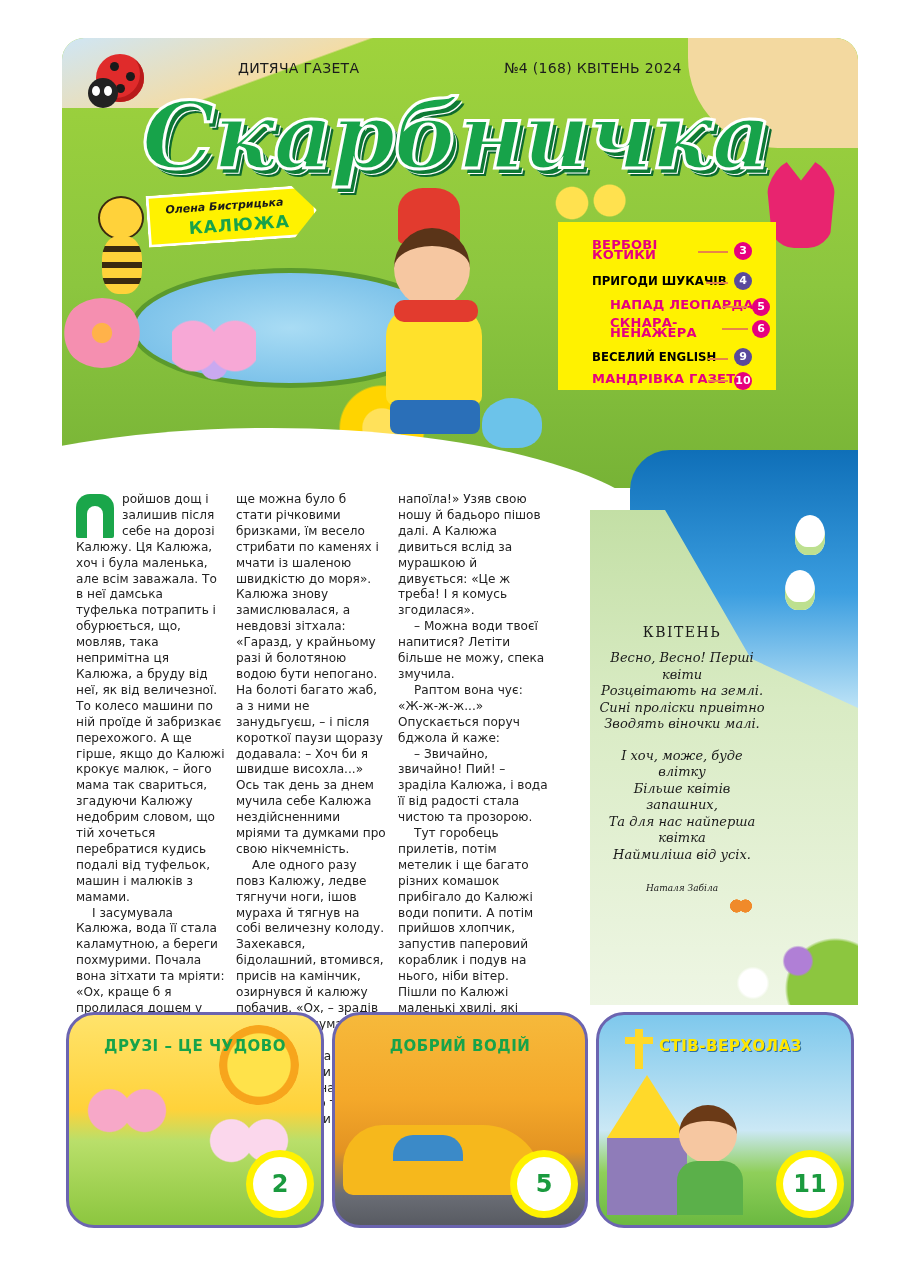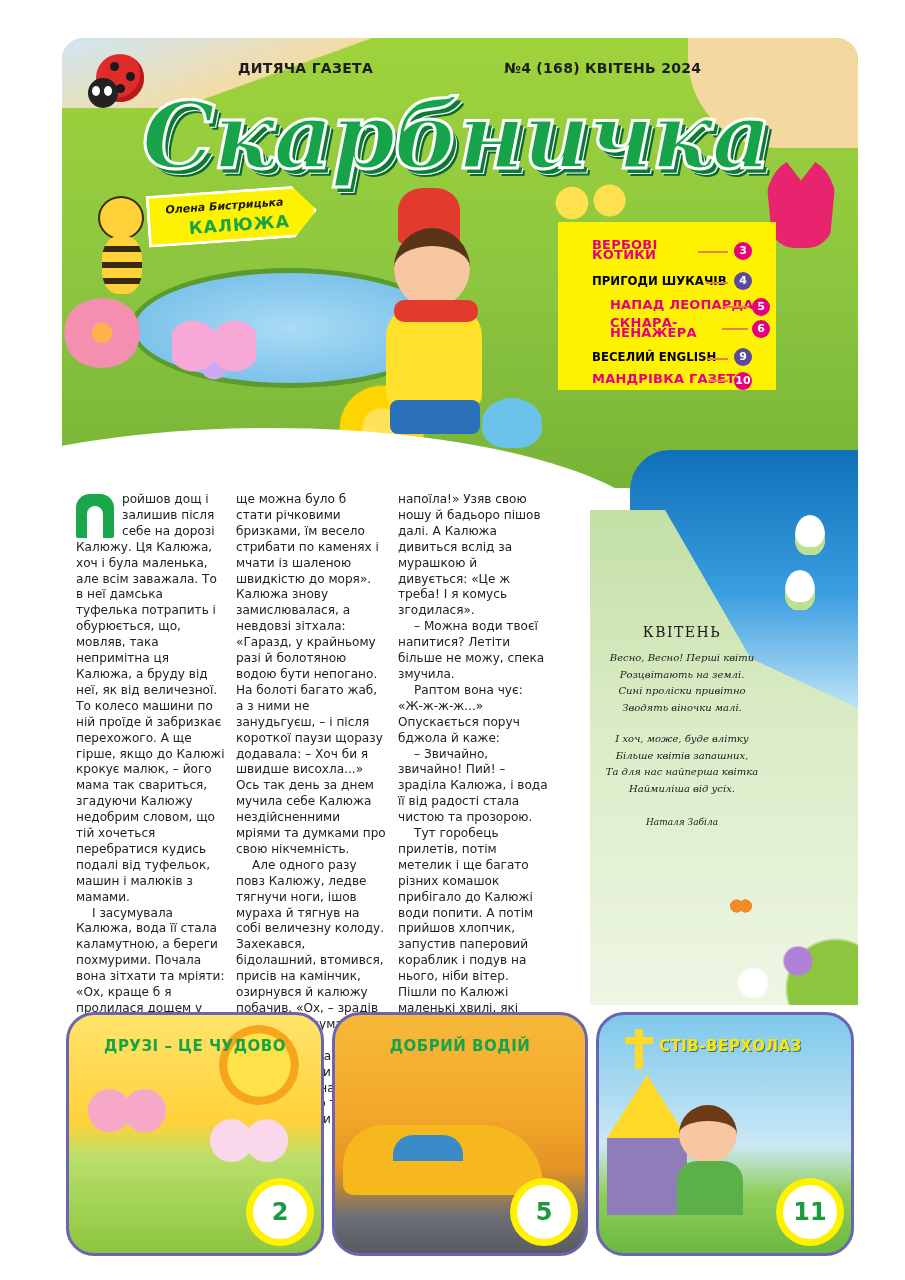--- a/index.html
+++ b/index.html
@@ -22,21 +22,21 @@
   .hero .bottom-curve { position: absolute; left: 0; bottom: -60px; width: 796px; height: 120px;
     background: #ffffff; border-radius: 50% 50% 0 0 / 100% 100% 0 0; transform: translateX(-190px) scaleX(1.0); }
 
   .ladybug { position: absolute; left: 26px; top: 14px; width: 56px; height: 60px; }
   .ladybug .shell { position: absolute; left: 8px; top: 2px; width: 48px; height: 48px; border-radius: 50%;
     background: #e02b2b; box-shadow: inset -4px -4px 0 #b81a1a; }
   .ladybug .dot { position: absolute; width: 9px; height: 9px; border-radius: 50%; background: #1a1a1a; }
   .ladybug .face { position: absolute; left: 0; top: 26px; width: 30px; height: 30px; border-radius: 50%; background: #222; }
   .ladybug .eye { position: absolute; width: 8px; height: 10px; background: #fff; border-radius: 50%; top: 34px; }
 
-  .kicker { position: absolute; top: 22px; font-family: "DejaVu Sans", sans-serif; font-weight: bold;
+  .kicker { position: absolute; top: 22px; font-family: "DejaVu Sans", sans-serif; font-weight: normal;
     font-size: 14px; letter-spacing: 0.3px; color: #1c1c1c; }
   .kicker.left { left: 176px; }
   .kicker.right { left: 422px; margin-left: 20px; }
 
   .masthead { position: absolute; left: 80px; top: 38px; width: 640px; height: 120px;
     font-family: "DejaVu Serif", serif; font-style: italic; font-weight: bold; font-size: 92px; line-height: 120px;
     color: #17a34a; letter-spacing: -2px;
     -webkit-text-stroke: 3px #ffffff;
     text-shadow: 4px 5px 0 #0d7a35, 5px 6px 0 #ffffff, 7px 8px 0 #0d6a2e; }
 
@@ -96,27 +96,27 @@
   .spring .sky { position: absolute; left: 40px; top: 50px; width: 230px; height: 260px;
     background: linear-gradient(180deg, #0f6fb8 0%, #3b9ee0 55%, #bfe4f7 100%); border-radius: 40px 0 0 0; }
   .spring .pale { position: absolute; left: 0; top: 110px; width: 268px; height: 495px;
     background: linear-gradient(180deg, #c3dfa5 0%, #d9ebc4 40%, #eef6e4 100%); border-radius: 0 0 0 0;
     clip-path: polygon(0 0, 28% 0, 60% 30%, 100% 40%, 100% 100%, 0 100%); }
   .spring .snowdrop { position: absolute; width: 30px; height: 40px; background: #ffffff; border-radius: 50% 50% 40% 40%; box-shadow: inset 0 -8px 0 #bde08f; }
   .spring .crocus { position: absolute; bottom: 0; right: 0; width: 150px; height: 110px;
     background: radial-gradient(circle at 30% 80%, #ffffff 0 10%, transparent 12%), radial-gradient(circle at 60% 60%, #b07fd6 0 12%, transparent 14%), radial-gradient(circle at 85% 85%, #8cc63f 0 30%, transparent 32%); }
   .poem { position: absolute; left: 596px; top: 624px; width: 172px; text-align: center; color: #1a1a1a; }
   .poem .title { font-family: "DejaVu Serif", serif; font-size: 14px; letter-spacing: 1.5px; margin-bottom: 10px; }
-  .poem .stanza { font-family: "DejaVu Serif", serif; font-style: italic; font-size: 10px; line-height: 16.5px; margin-bottom: 15px; }
+  .poem .stanza { font-family: "DejaVu Serif", serif; font-style: italic; font-size: 13px; line-height: 16.5px; margin-bottom: 15px; }
   .poem .poet { font-family: "DejaVu Serif", serif; font-style: italic; font-size: 9px; margin-top: 20px; }
   .mini-butterfly { position: absolute; left: 730px; top: 896px; width: 22px; height: 20px;
     background: radial-gradient(circle at 30% 50%, #f08a2a 0 35%, transparent 37%), radial-gradient(circle at 70% 50%, #f08a2a 0 35%, transparent 37%); }
 
   
-  .card { position: absolute; top: 1012px; height: 244px; border-radius: 28px; overflow: hidden;
+  .card { position: absolute; top: 1012px; height: 216px; border-radius: 28px; overflow: hidden;
     border: 3px solid #6b64b0; }
   .card1 { left: 66px; width: 258px; background: linear-gradient(180deg, #ffe36b 0%, #ffd23a 45%, #b9df6a 60%, #8cc63f 100%); }
   .card2 { left: 332px; width: 256px; background: linear-gradient(180deg, #f6b93b 0%, #f4a82a 40%, #e39322 65%, #6b6e76 85%, #585b62 100%); }
   .card3 { left: 596px; width: 258px; background: linear-gradient(180deg, #7ec8ec 0%, #cbe8f5 55%, #8fcf5a 75%, #6bb940 100%); }
   .card .label { position: absolute; top: 22px; left: 0; width: 100%; text-align: center;
     font-weight: bold; font-size: 15px; letter-spacing: 0.5px; }
   .card1 .label { color: #17a34a; }
   .card2 .label { color: #17a34a; }
   .card3 .label { color: #ffe600; text-align: left; left: 60px; text-shadow: 1px 1px 0 #2b6fa8; }
   .card .badge { position: absolute; right: 14px; bottom: 14px; width: 54px; height: 54px; border-radius: 50%;

